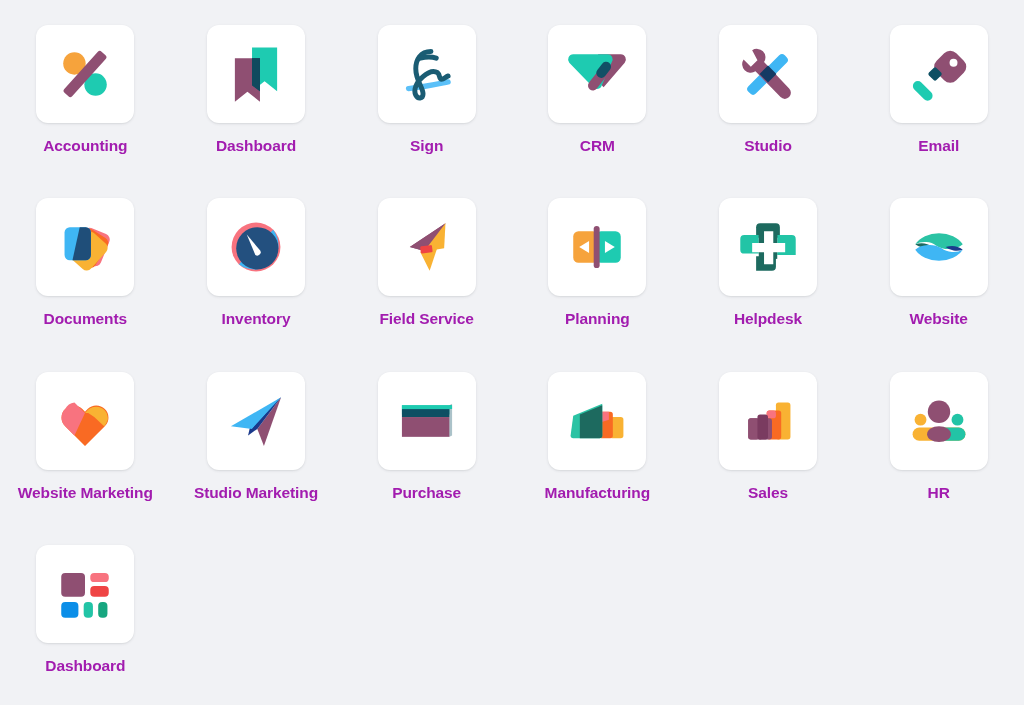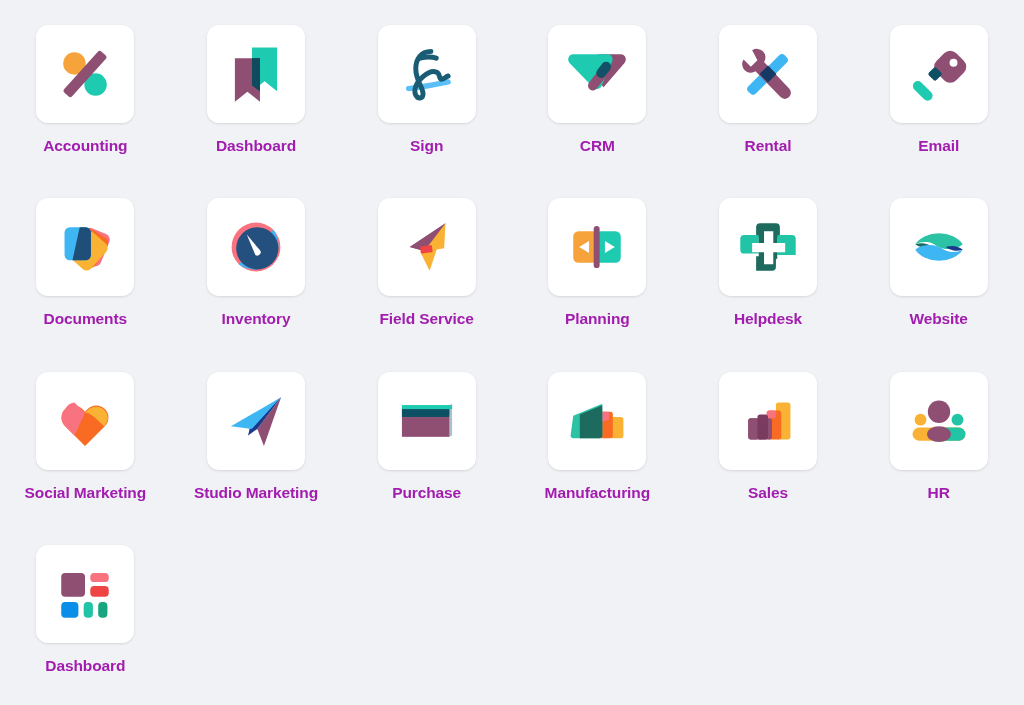--- a/index.html
+++ b/index.html
@@ -126,21 +126,21 @@
       <div class="app-tile">
         <span>
     <svg viewBox="0 0 100 100" xmlns="http://www.w3.org/2000/svg">
       <rect x="42" y="12" width="16" height="78" rx="6" fill="#3fb6f4" transform="rotate(45 50 50)"></rect>
       <path d="M26 14 a13 13 0 0 1 18 18 L82 72 a9 9 0 0 1 -13 13 L31 46
                a13 13 0 0 1 -18 -18 l11 11 l10 -10 Z" fill="#8f4f72" transform="rotate(0 50 50)"></path>
       <rect x="41" y="41" width="18" height="18" fill="#143a63" transform="rotate(45 50 50)"></rect>
     </svg>
         </span>
       </div>
-      <div class="app-label">Rental</div>
+      <div class="app-label">Studio</div>
     </div>
     <div class="app-cell">
       <div class="app-tile">
         <span>
     <svg viewBox="0 0 100 100" xmlns="http://www.w3.org/2000/svg">
       <rect x="18" y="58" width="15" height="36" rx="7.5" fill="#1ecbb1" transform="rotate(-45 25 76)"></rect>
       <rect x="46" y="18" width="42" height="42" rx="13" fill="#8f4f72" transform="rotate(-45 67 39)"></rect>
       <circle cx="72" cy="33" r="6" fill="#ffffff"></circle>
       <rect x="36" y="42" width="16" height="16" rx="3" fill="#0d4f63" transform="rotate(-45 44 50)"></rect>
     </svg>
@@ -239,21 +239,21 @@
         <span>
     <svg viewBox="0 0 100 100" xmlns="http://www.w3.org/2000/svg">
       <path d="M50 88 L20 58 a18 18 0 0 1 0 -26 a18 18 0 0 1 26 0 l4 4 l4 -4
                a18 18 0 0 1 26 0 a18 18 0 0 1 0 26 Z" fill="#f96a23"></path>
       <path d="M50 38 L34 22 a18 18 0 0 0 -14 10 a18 18 0 0 0 0 26 l14 14 Z" fill="#f8737f"></path>
       <path d="M50 38 l4 -4 a18 18 0 0 1 26 0 a18 18 0 0 1 4 16 L66 38 Z" fill="#f9b233"></path>
       <path d="M52 36 a18 18 0 0 1 32 10 a17 17 0 0 1 -5 12 L64 44 Z" fill="#f9b233"></path>
     </svg>
         </span>
       </div>
-      <div class="app-label">Social Marketing</div>
+      <div class="app-label">Website Marketing</div>
     </div>
     <div class="app-cell">
       <div class="app-tile">
         <span>
     <svg viewBox="0 0 100 100" xmlns="http://www.w3.org/2000/svg">
       <path d="M88 14 L62 88 L52 62 Z" fill="#8f4f72"></path>
       <path d="M88 14 L52 62 L38 72 L44 46 Z" fill="#1b3a8c"></path>
       <path d="M88 14 L12 58 L44 62 Z" fill="#3fb6f4"></path>
       <path d="M88 14 L38 72 L44 62 Z" fill="#1b3a8c"></path>
     </svg>

